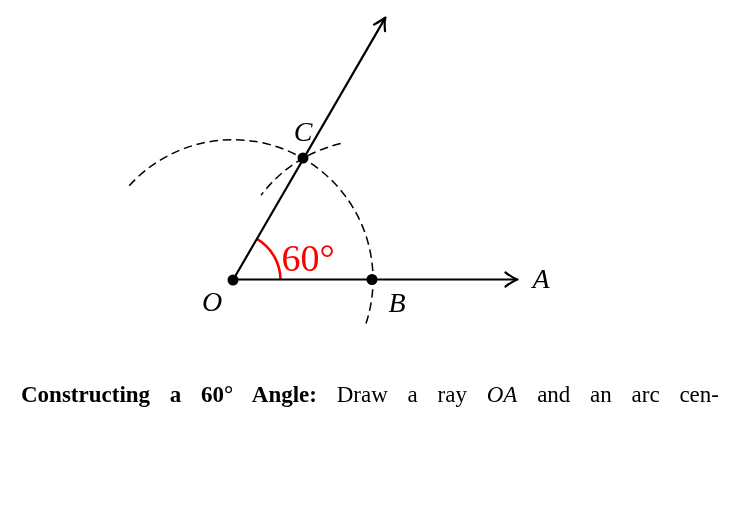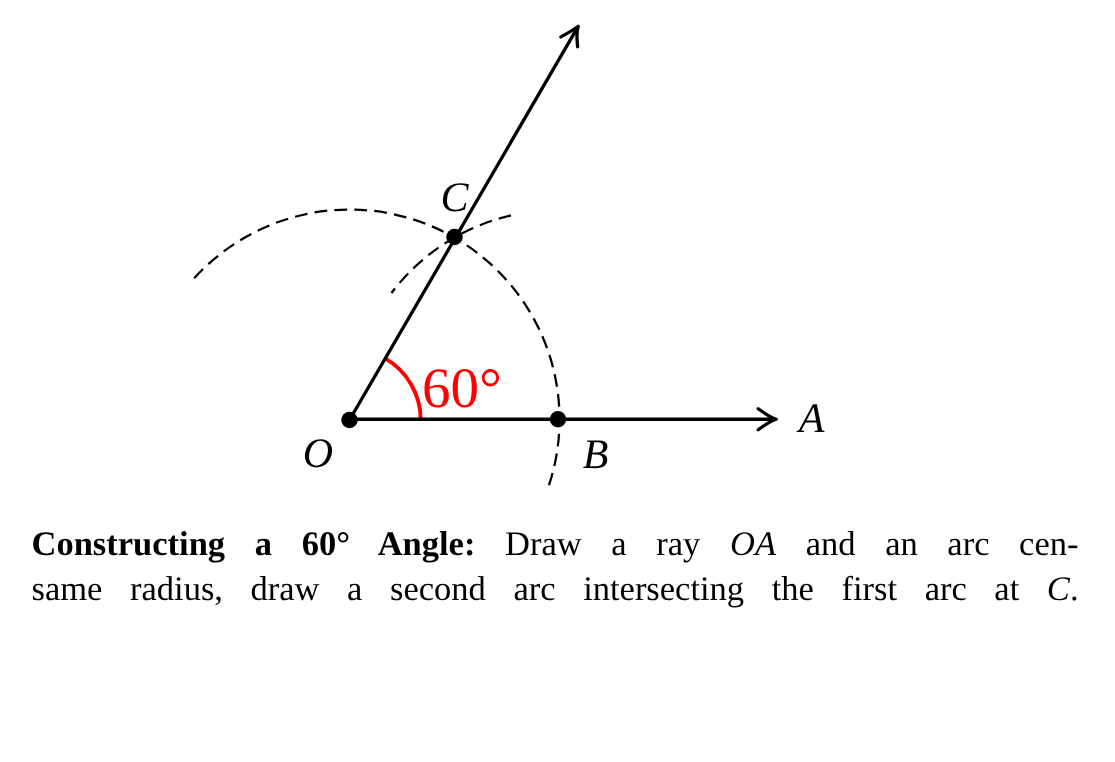--- a/index.html
+++ b/index.html
@@ -26,21 +26,21 @@
     font-family: "Liberation Serif", serif;
     font-style: italic;
     font-size: 28px;
   }
   .angle-label {
     font-family: "Liberation Serif", serif;
     font-size: 38px;
   }
   .caption {
     position: absolute;
-    top: 348px;
+    top: 380px;
     left: 21px;
     width: 698px;
     font-size: 23px;
     line-height: 30px;
   }
   .cap-line {
     margin: 0;
     white-space: normal;
   }
   .cap-line.justify {
@@ -79,16 +79,15 @@
 
     <text x="212" y="311" text-anchor="middle" class="point-label" fill="#000000">O</text>
     <text x="397" y="312" text-anchor="middle" class="point-label" fill="#000000">B</text>
     <text x="303" y="140.5" text-anchor="middle" class="point-label" fill="#000000">C</text>
     <text x="541" y="288" text-anchor="middle" class="point-label" fill="#000000">A</text>
     <text x="308" y="271" text-anchor="middle" class="angle-label" fill="#ff0000">60°</text>
   </svg>
 
   <div class="caption">
     <p class="cap-line justify"><span class="seg-bold">Constructing a 60° Angle:</span><span class="seg-normal"> Draw a ray </span><span class="seg-italic">OA</span><span class="seg-normal"> and an arc cen-</span></p>
-    <p class="cap-line justify"><span class="seg-normal">same radius, draw a second arc intersecting the first arc at </span><span class="seg-italic">C</span><span class="seg-normal">.</span></p>
   </div>
 
 </div>
 
 </body></html>

